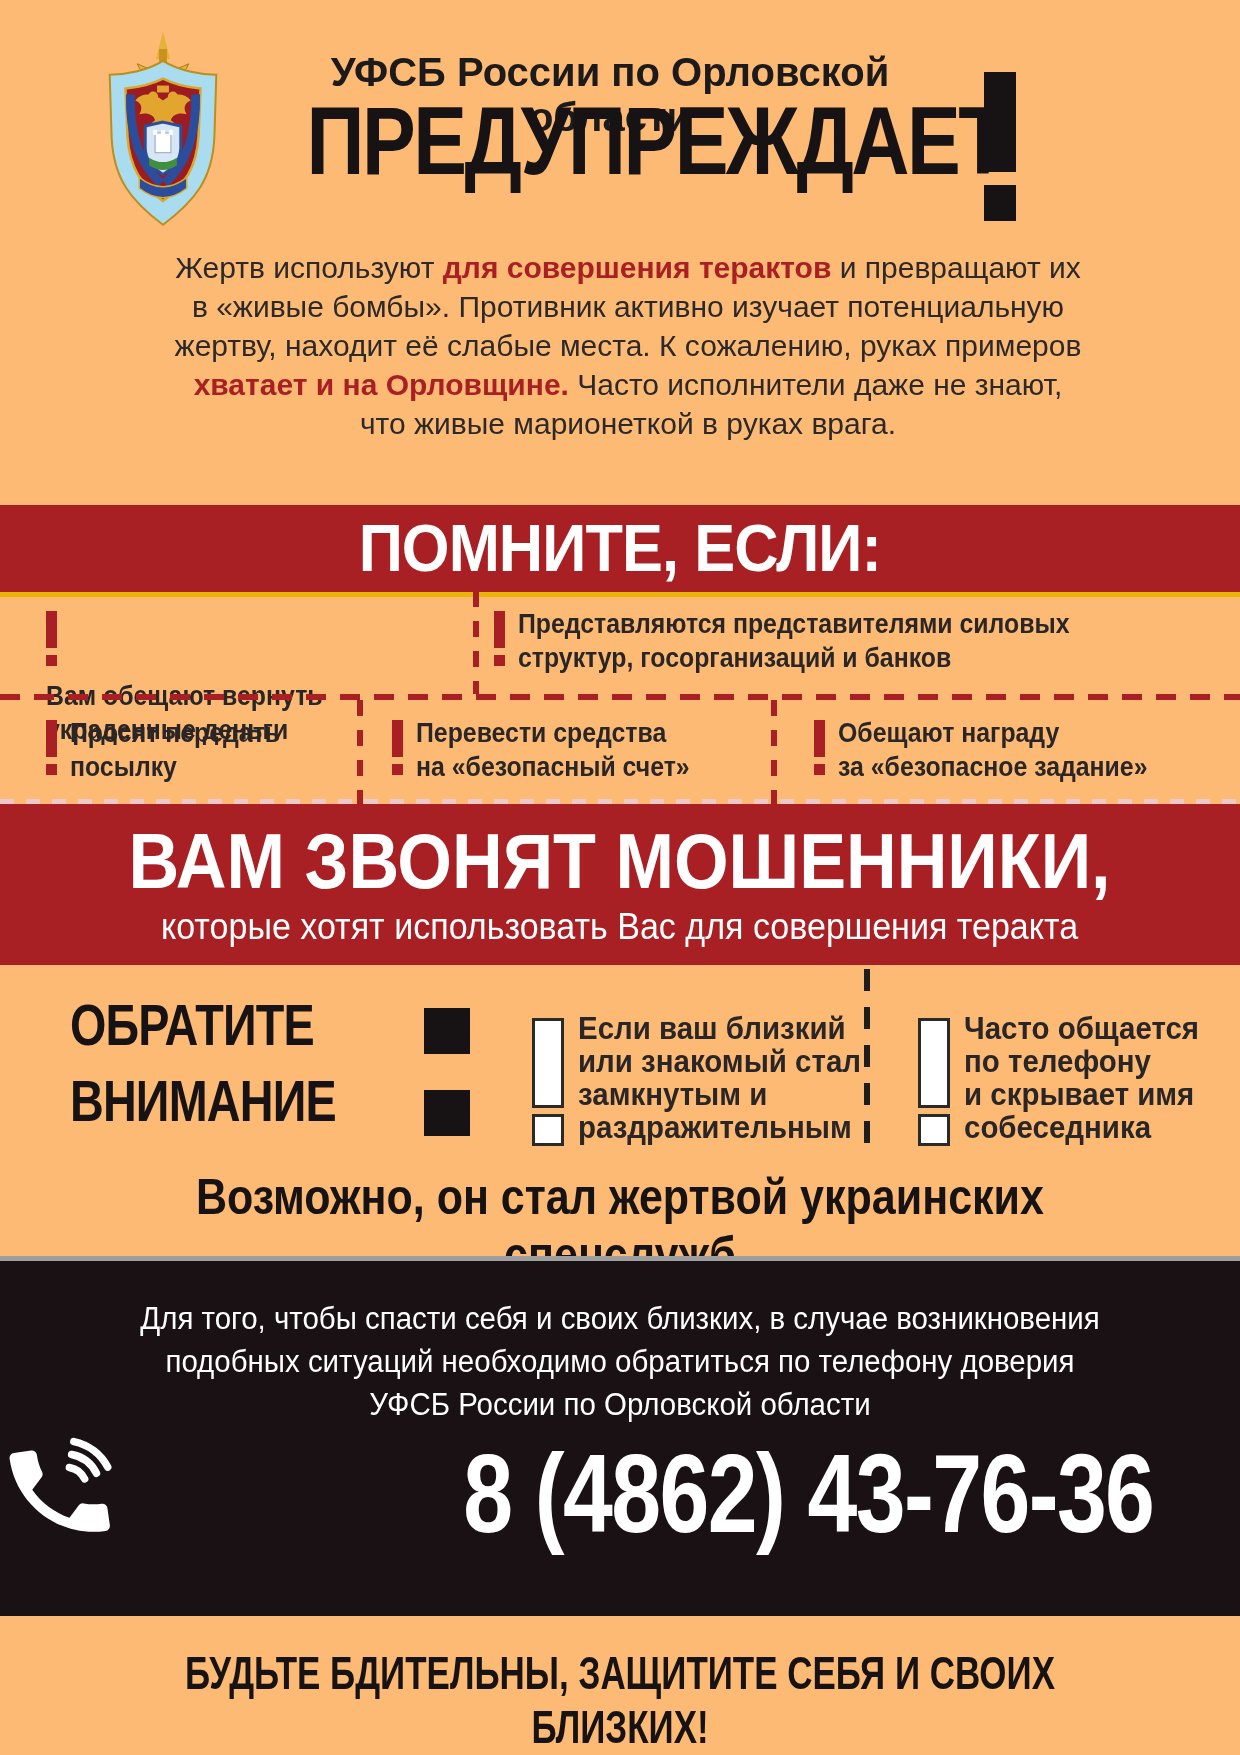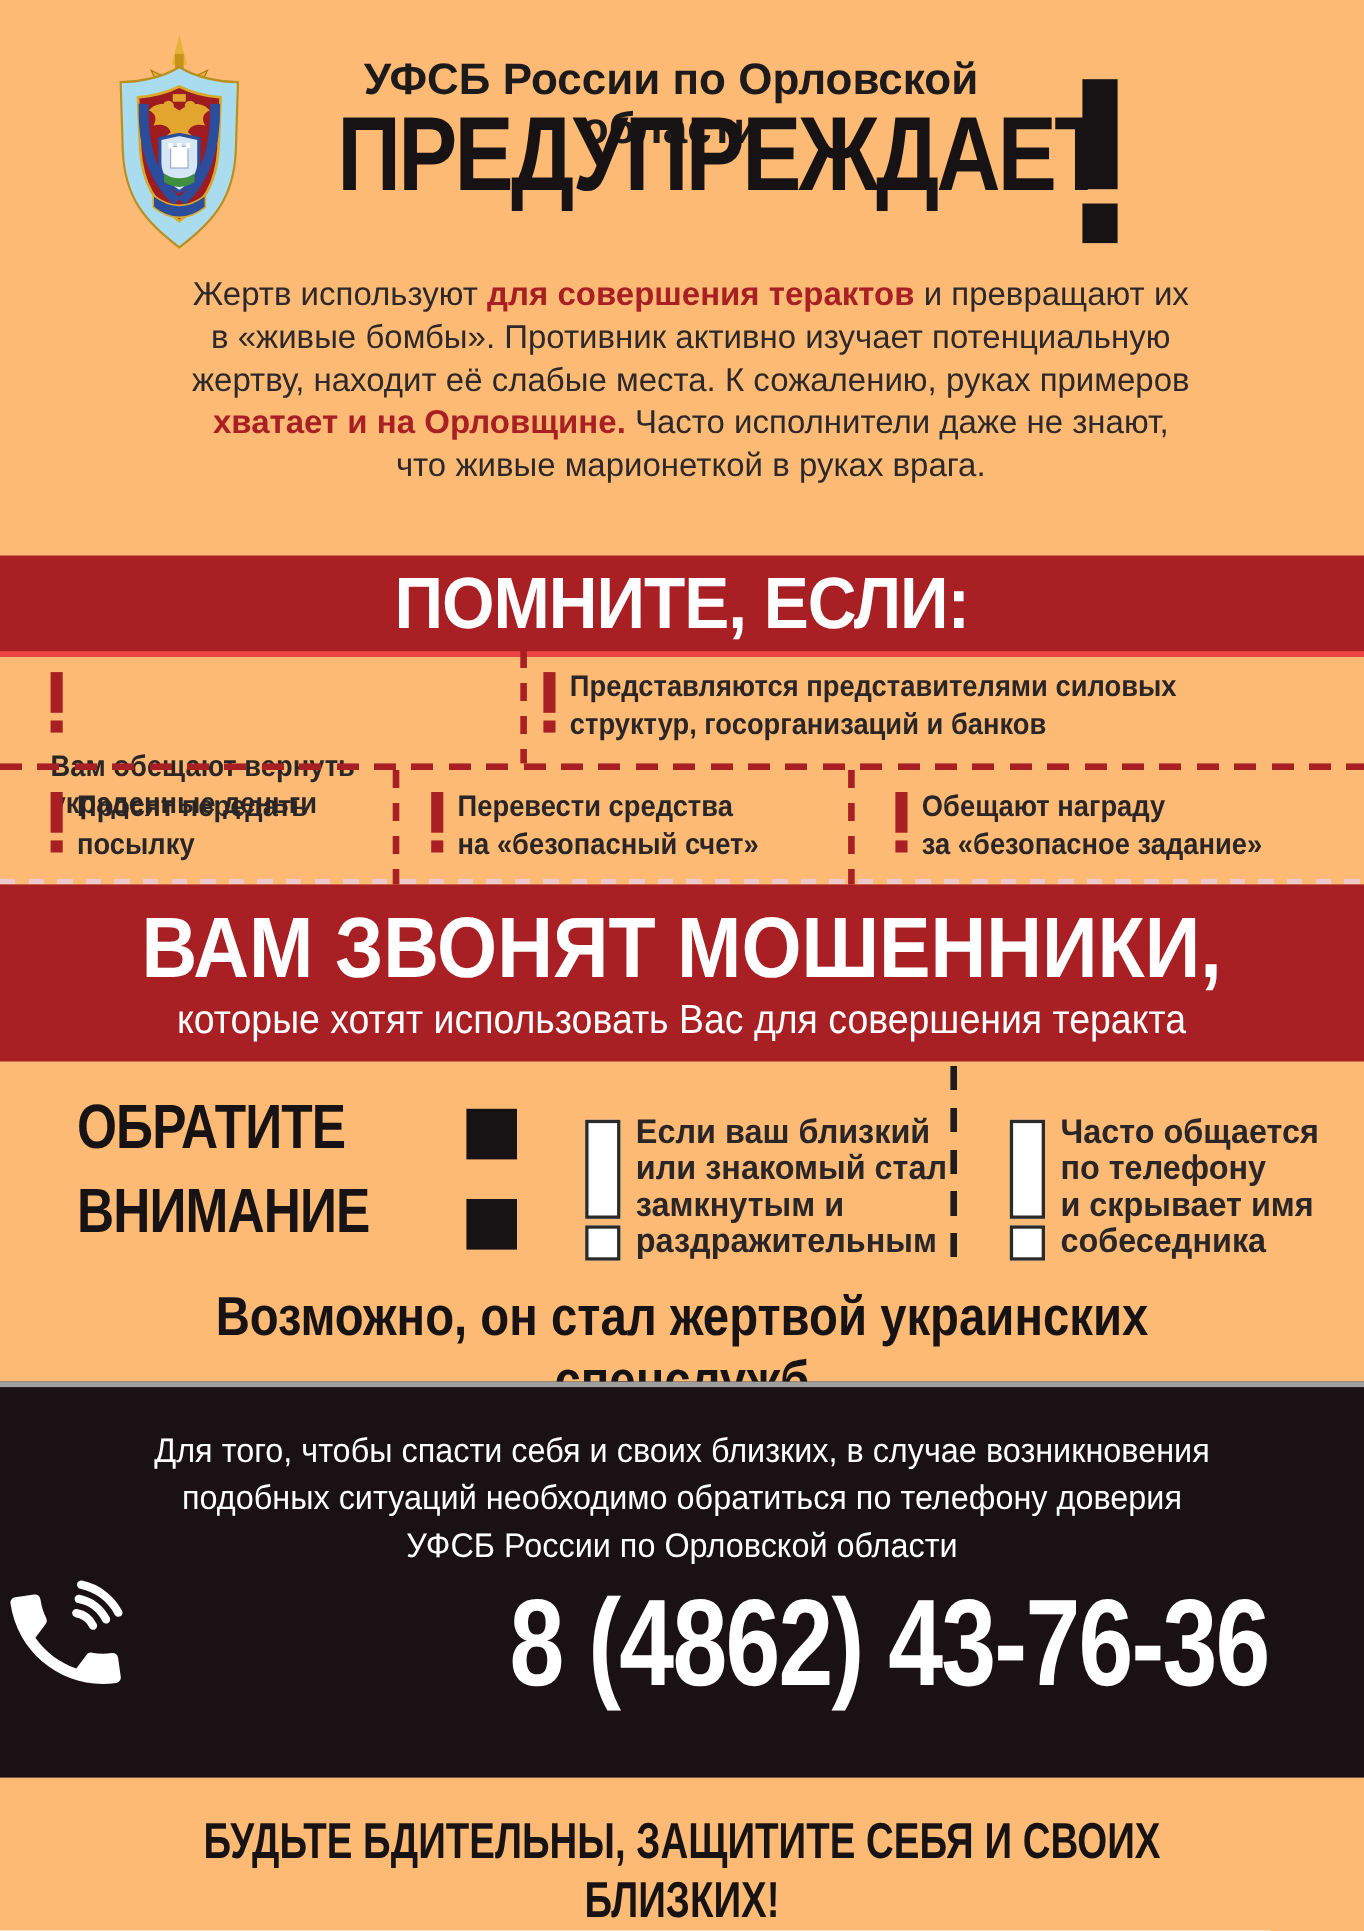--- a/index.html
+++ b/index.html
@@ -17,21 +17,21 @@
   .bang-big{width:32px;}
   .bang-big .bar{width:32px;height:100px;background:#171314;}
   .bang-big .dot{width:32px;height:36px;background:#171314;margin-top:13px;}
 
   
   .intro{font-size:30px;line-height:39px;color:#2d292a;}
   .intro .red{color:#a81f24;font-weight:bold;}
 
   
   .band{background:#a81f24;}
-  .band1{top:505px;height:87px;border-bottom:5px solid #ef4444;}
+  .band1{top:505px;height:87px;border-bottom:5px solid #eab308;}
   .band1-title{font-weight:bold;font-size:66px;color:#ffffff;letter-spacing:-1px;line-height:87px;}
   .band1-title .cnd{transform:scaleX(.93);}
   .band2{top:804px;height:161px;}
   .band2-title{font-weight:bold;font-size:78px;color:#ffffff;line-height:1;margin-top:18px;}
   .band2-title .cnd{transform:scaleX(.9);}
   .band2-sub{font-size:37px;color:#ffffff;margin-top:6px;}
   .band2-sub .cnd{transform:scaleX(.92);}
 
   
   .hdash{height:6px;background:repeating-linear-gradient(90deg,#a81f24 0 20px,transparent 20px 34px);}

